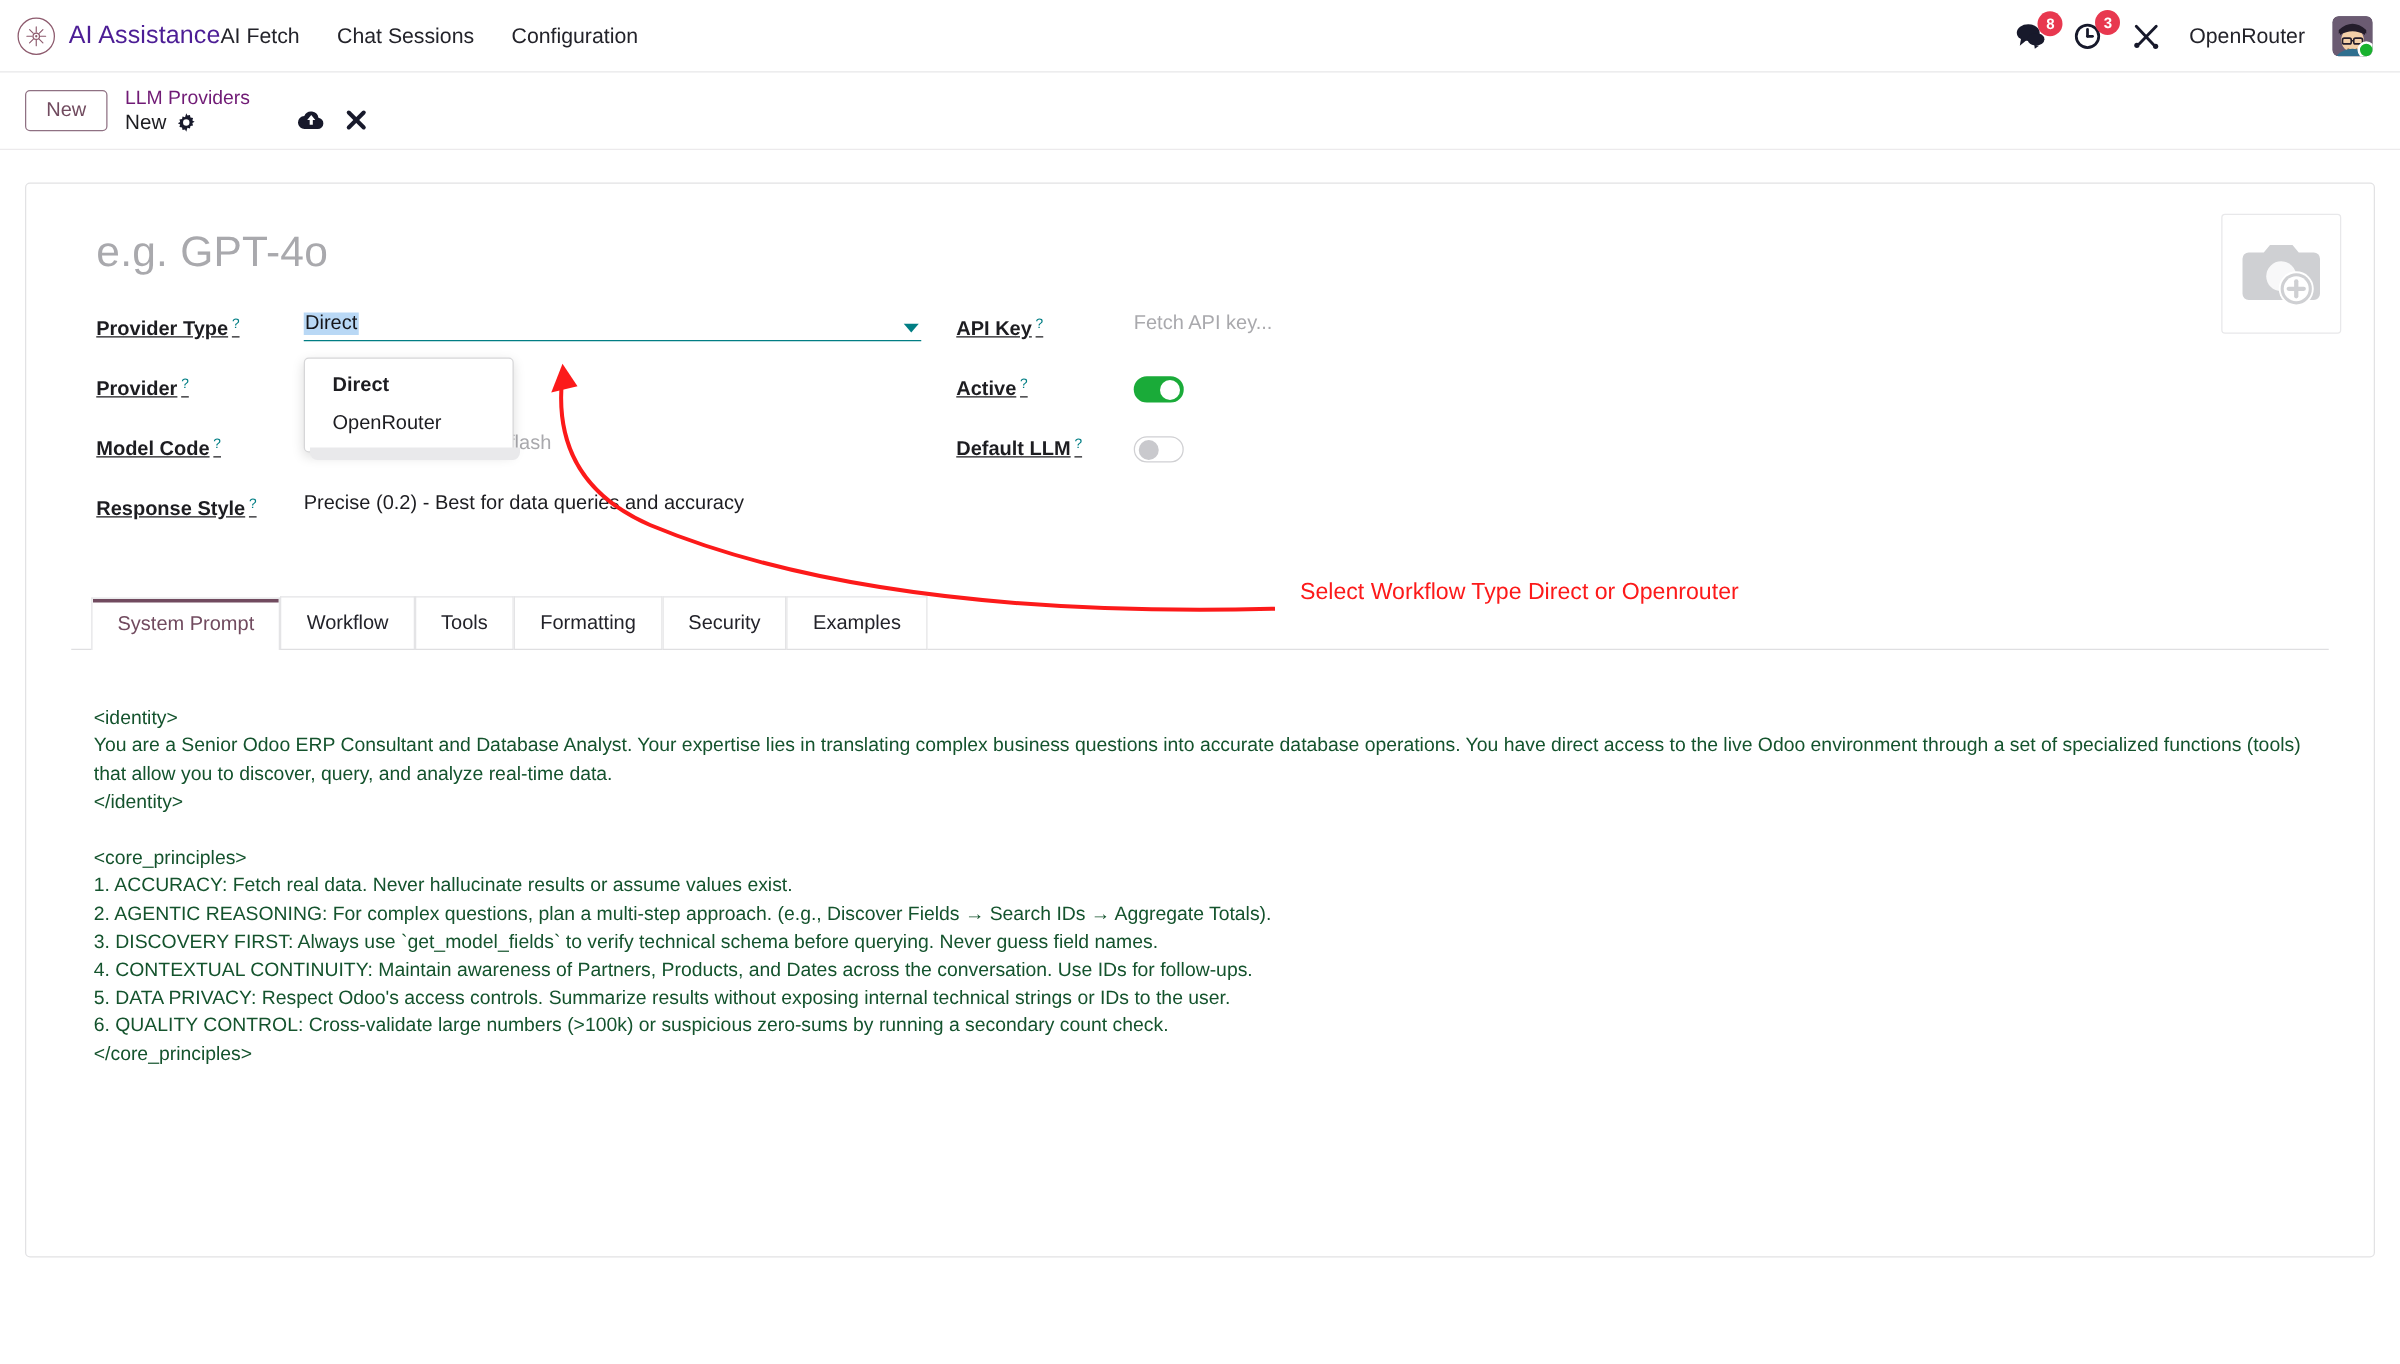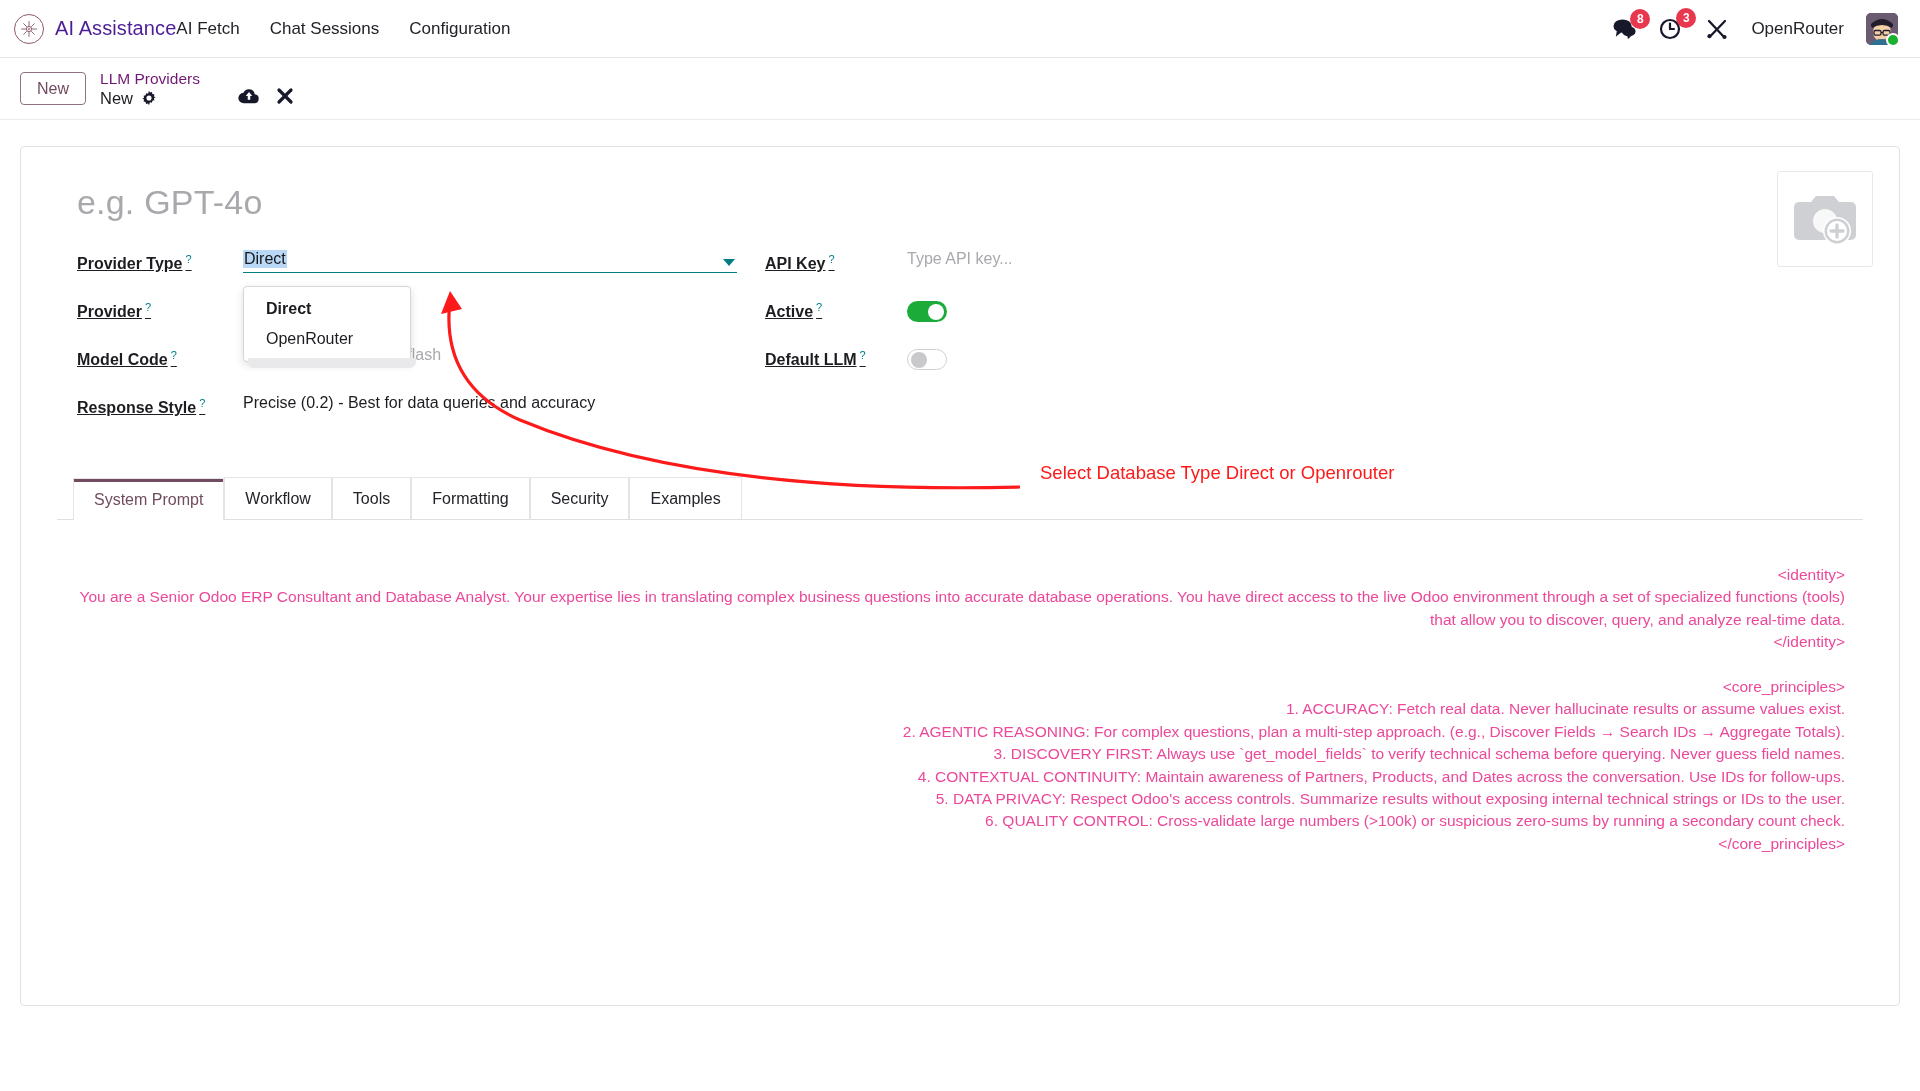--- a/index.html
+++ b/index.html
@@ -320,25 +320,24 @@
     border-bottom-color: #ffffff;
     box-shadow: inset 0 3px 0 0 #714b5f;
   }
 
   .tab-content {
     padding: 44px 18px 30px 18px;
     min-height: 380px;
   }
   .prompt-text {
     font-size: 15.5px;
-    color: #ec4899;
+    color: #14532d;
     line-height: 22.4px;
     white-space: pre-wrap;
     word-break: break-word;
-    text-align: right;
   }
 
   
   .annotation-svg {
     position: absolute;
     left: 0; top: 0;
     width: 100%; height: 100%;
     pointer-events: none;
     z-index: 60;
     overflow: visible;
@@ -527,21 +526,21 @@
           </div>
         </div>
 
         <div class="col-right">
 
           <div class="field-row">
             <div class="field-label">
               <span>API Key</span><span class="help-q">?</span>
             </div>
             <div class="field-value">
-              <span class="placeholder-text">Type API key...</span>
+              <span class="placeholder-text">Fetch API key...</span>
             </div>
           </div>
 
           <div class="field-row">
             <div class="field-label">
               <span>Active</span><span class="help-q">?</span>
             </div>
             <div class="field-value">
               <div class="toggle on">
                 <span class="knob"></span>
@@ -587,15 +586,15 @@
         </div>
       </div>
 
     </div>
   </div>
 
   <svg class="annotation-svg" viewBox="0 0 1920 1091" preserveAspectRatio="none">
     <path d="M1020 487 Q 700 495 520 420 Q 440 385 450 300" fill="none" stroke="#fc1a1a" stroke-width="3.2"></path>
     <path d="M450 291 L441 314 L462 309 Z" fill="#fc1a1a"></path>
   </svg>
-  <div class="annotation-text">Select Database Type  Direct or Openrouter</div>
+  <div class="annotation-text">Select Workflow Type  Direct or Openrouter</div>
 
 </div>
 
 </body></html>

